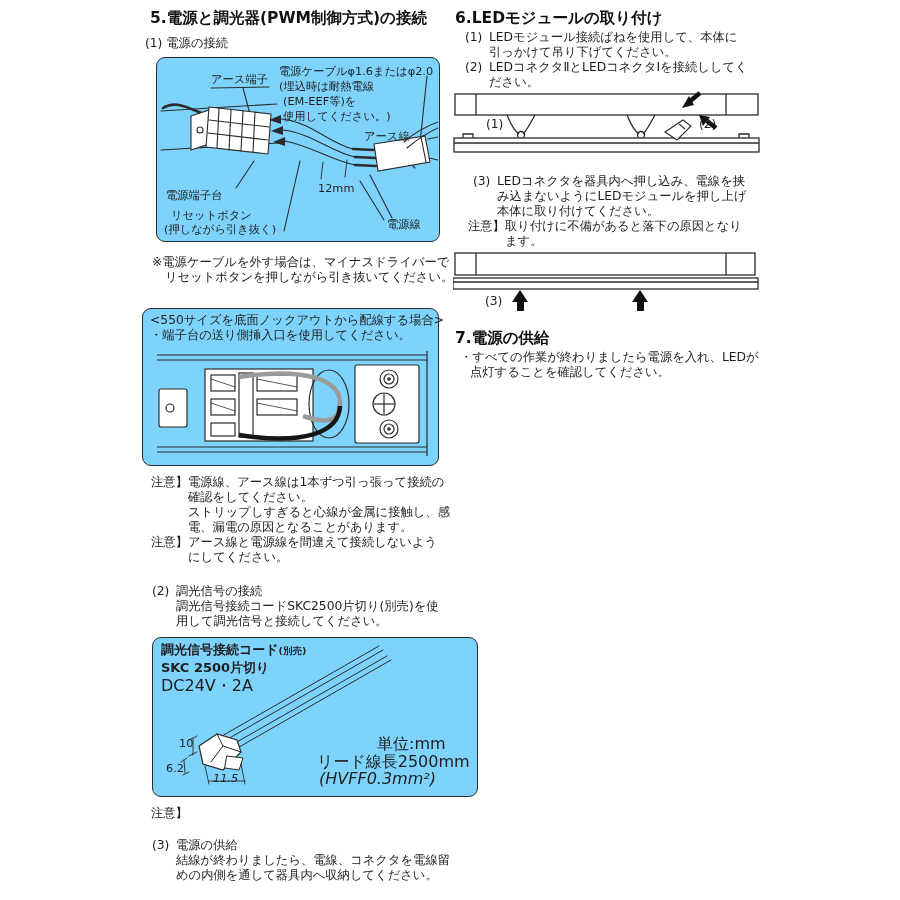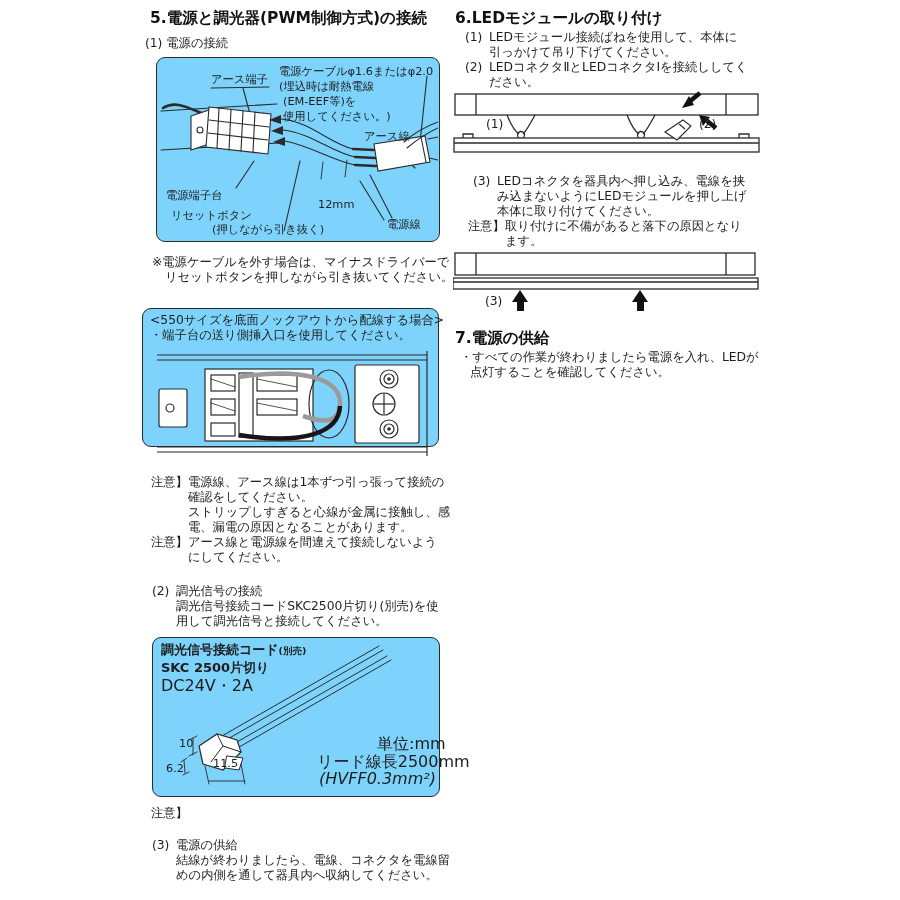--- a/index.html
+++ b/index.html
@@ -80,31 +80,31 @@
         <path d="M166,104 L164,121" stroke-width="0.9"></path>
         <path d="M190,102 L188,119" stroke-width="0.9"></path>
       </g>
     </svg>
     <div class="dl" style="left:54px;top:15px;">アース端子</div>
     <div class="dl" style="left:122px;top:7px;">電源ケーブルφ1.6またはφ2.0</div>
     <div class="dl" style="left:122px;top:22px;">(埋込時は耐熱電線</div>
     <div class="dl" style="left:126px;top:37px;">(EM-EEF等)を</div>
     <div class="dl" style="left:126px;top:52px;">使用してください。)</div>
     <div class="dl" style="left:207px;top:72px;">アース線</div>
-    <div class="dl" style="left:161px;top:140px;">12mm</div>
+    <div class="dl" style="left:161px;top:124px;">12mm</div>
     <div class="dl" style="left:9px;top:131px;">電源端子台</div>
     <div class="dl" style="left:14px;top:151px;">リセットボタン</div>
-    <div class="dl" style="left:7px;top:165px;margin-left:48px;">(押しながら引き抜く)</div>
+    <div class="dl" style="left:7px;top:165px;">(押しながら引き抜く)</div>
     <div class="dl" style="left:230px;top:160px;">電源線</div>
   </div>
 
   <div class="t" style="left:165px;top:270px;">リセットボタンを押しながら引き抜いてください。</div>
   <div class="t" style="left:152px;top:255px;">※電源ケーブルを外す場合は、マイナスドライバーで</div>
 
-  <div class="box" style="left:142px;top:308px;width:297px;height:139px;">
+  <div class="box" style="left:142px;top:308px;width:297px;height:158px;">
     <div class="t" style="left:7px;top:4px;">&lt;550サイズを底面ノックアウトから配線する場合&gt;</div>
     <div class="t" style="left:7px;top:19px;">・端子台の送り側挿入口を使用してください。</div>
     <svg style="top:38px;" width="293" height="116" viewBox="0 0 293 116">
       <g stroke="#2b2b2b" stroke-width="1.2" fill="none">
         <path d="M14,8 L284,8"></path>
           <path d="M14,13 L284,13"></path>
         <path d="M14,100 L284,100"></path>
           <path d="M14,105 L284,105"></path>
         <path d="M284,4 L284,109"></path>
 
@@ -147,21 +147,21 @@
   <div class="t" style="left:188px;top:520px;">電、漏電の原因となることがあります。</div>
   <div class="t" style="left:151px;top:535px;">注意】</div>
   <div class="t" style="left:188px;top:535px;">アース線と電源線を間違えて接続しないよう</div>
   <div class="t" style="left:188px;top:550px;">にしてください。</div>
 
   <div class="t" style="left:152px;top:584px;">(2)</div>
   <div class="t" style="left:176px;top:584px;">調光信号の接続</div>
   <div class="t" style="left:176px;top:599px;">調光信号接続コードSKC2500片切り(別売)を使</div>
   <div class="t" style="left:176px;top:614px;">用して調光信号と接続してください。</div>
 
-  <div class="box" style="left:152px;top:637px;width:288px;height:160px;">
+  <div class="box" style="left:152px;top:637px;width:326px;height:160px;">
     <svg width="284" height="156" viewBox="0 0 284 156">
       <g stroke="#2b2b2b" stroke-width="1" fill="none" stroke-linecap="round">
 
         <path d="M62,102 L226,8"></path>
           <path d="M66,106 L230,12"></path>
         <path d="M70,112 L234,18"></path>
           <path d="M74,116 L238,22"></path>
 
         <polygon points="46,108 64,96 84,102 88,114 70,132 50,126" fill="#fff" stroke-width="1.2"></polygon>
         <path d="M64,96 L70,108 L88,114"></path>
@@ -173,21 +173,21 @@
         <path d="M34,120 L28,124 M36,134 L30,137 M31,122 L32,135" stroke-width="0.9"></path>
 
         <path d="M52,128 L56,146 M88,126 L92,146 M56,143 L92,143" stroke-width="0.9"></path>
       </g>
     </svg>
     <div class="dl m13b" style="left:8px;top:5px;"><span>調光信号接続コード</span><span class="sub">(別売)</span></div>
     <div class="dl m13b" style="left:8px;top:23px;">SKC 2500片切り</div>
     <div class="dl m12" style="left:8px;top:41px;">DC24V・2A</div>
     <div class="dl" style="left:26px;top:99px;">10</div>
     <div class="dl" style="left:13px;top:124px;">6.2</div>
-    <div class="dl" style="left:60px;top:119px;">11.5</div>
+    <div class="dl" style="left:60px;top:134px;font-style:italic;">11.5</div>
     <div class="dl m12" style="left:224px;top:99px;">単位:mm</div>
     <div class="dl m12" style="left:164px;top:117px;">リード線長2500mm</div>
     <div class="dl m12" style="left:166px;top:134px;font-style:italic;">(HVFF0.3mm²)</div>
   </div>
 
   <div class="t" style="left:151px;top:806px;">注意】</div>
 
   <div class="t" style="left:152px;top:838px;">(3)</div>
   <div class="t" style="left:176px;top:838px;">電源の供給</div>
   <div class="t" style="left:176px;top:853px;">結線が終わりましたら、電線、コネクタを電線留</div>

